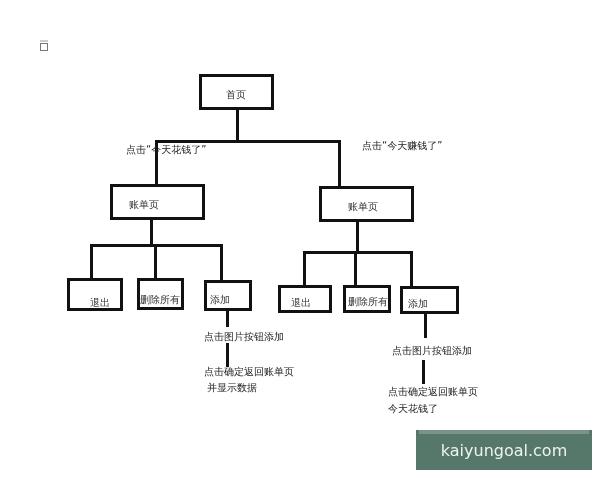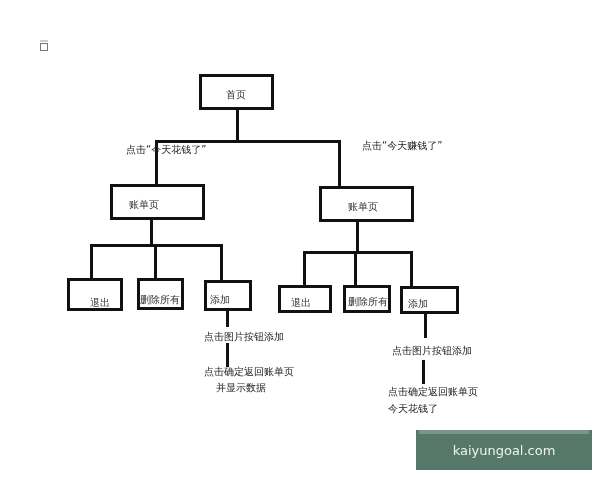--- a/index.html
+++ b/index.html
@@ -6,21 +6,21 @@
   body { width:600px; height:480px; background:#ffffff; position:relative; overflow:hidden;
          font-family:"DejaVu Sans", sans-serif; color:#222; }
   .box { position:absolute; border:3px solid #111; background:#fff; box-sizing:border-box;
          font-size:10px; color:#333; }
   .box span { position:absolute; white-space:nowrap; }
   .ln { position:absolute; background:#111; }
   .lbl { position:absolute; font-size:10px; color:#222; white-space:nowrap; }
   .small-icon { position:absolute; left:40px; top:43px; width:6px; height:6px; border:1px solid #777; }
   .small-icon-bar { position:absolute; left:40px; top:40px; width:8px; height:2px; background:#ccc; }
   .watermark { position:absolute; left:416px; top:430px; width:176px; height:40px; background:#56786a;
-               color:#eef3f0; font-size:13px; text-align:center; line-height:42px; }
+               color:#eef3f0; font-size:16px; text-align:center; line-height:42px; }
   .watermark-top { position:absolute; left:419px; top:430px; width:170px; height:4px; background:#7c9387; }
 </style>
 </head>
 <body>
 
 <div class="small-icon-bar"></div>
 <div class="small-icon"></div>
 
 <div class="box" style="left:199px;top:74px;width:75px;height:36px;">
   <span style="left:24px;top:11px;">首页</span>
@@ -48,21 +48,21 @@
 <div class="box" style="left:137px;top:278px;width:47px;height:32px;">
   <span style="left:0px;top:12px;">删除所有</span>
 </div>
 <div class="box" style="left:204px;top:280px;width:48px;height:31px;">
   <span style="left:3px;top:10px;">添加</span>
 </div>
 <div class="ln" style="left:226px;top:311px;width:3px;height:16px;"></div>
 <div class="lbl" style="left:204px;top:330px;">点击图片按钮添加</div>
 <div class="ln" style="left:226px;top:343px;width:3px;height:24px;"></div>
 <div class="lbl" style="left:204px;top:365px;">点击确定返回账单页</div>
-<div class="lbl" style="left:216px;top:381px;">并显示数据</div>
+<div class="lbl" style="left:207px;top:381px;">并显示数据</div>
 
 <div class="box" style="left:319px;top:186px;width:95px;height:36px;">
   <span style="left:26px;top:11px;">账单页</span>
 </div>
 <div class="ln" style="left:356px;top:222px;width:3px;height:32px;"></div>
 <div class="ln" style="left:303px;top:251px;width:110px;height:3px;"></div>
 <div class="ln" style="left:303px;top:251px;width:3px;height:36px;"></div>
 <div class="ln" style="left:354px;top:251px;width:3px;height:36px;"></div>
 <div class="ln" style="left:410px;top:251px;width:3px;height:38px;"></div>
 

